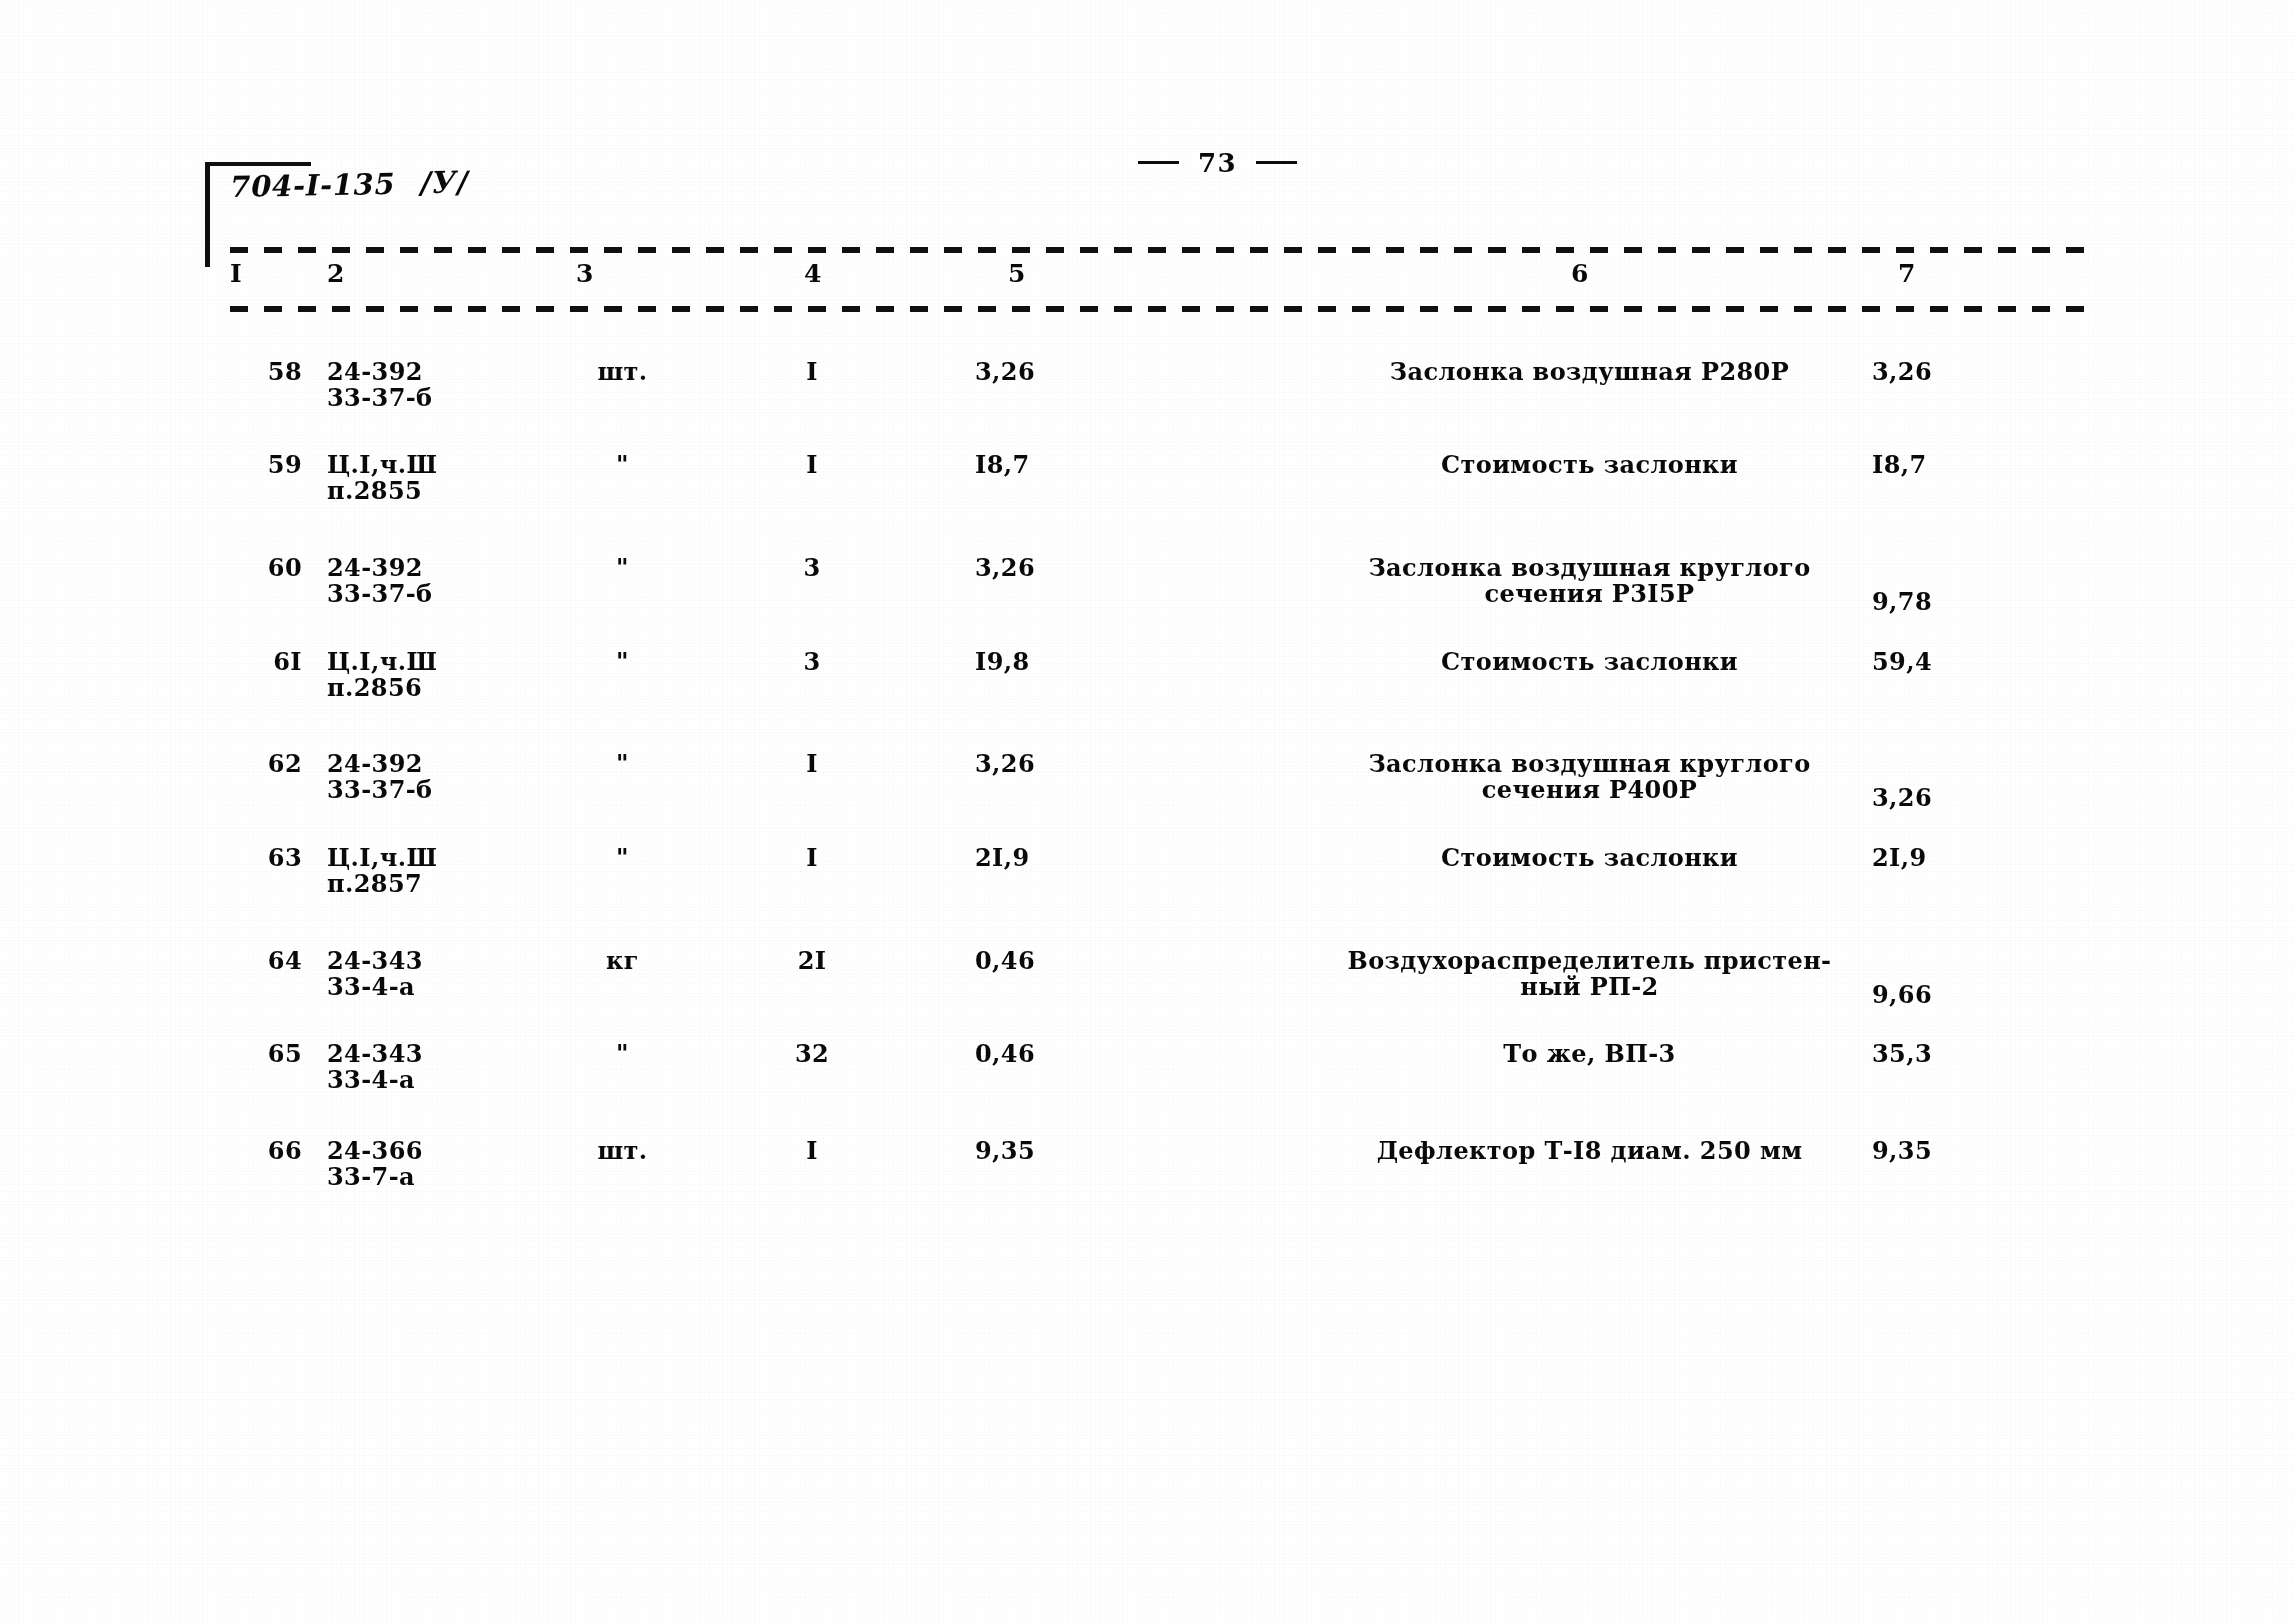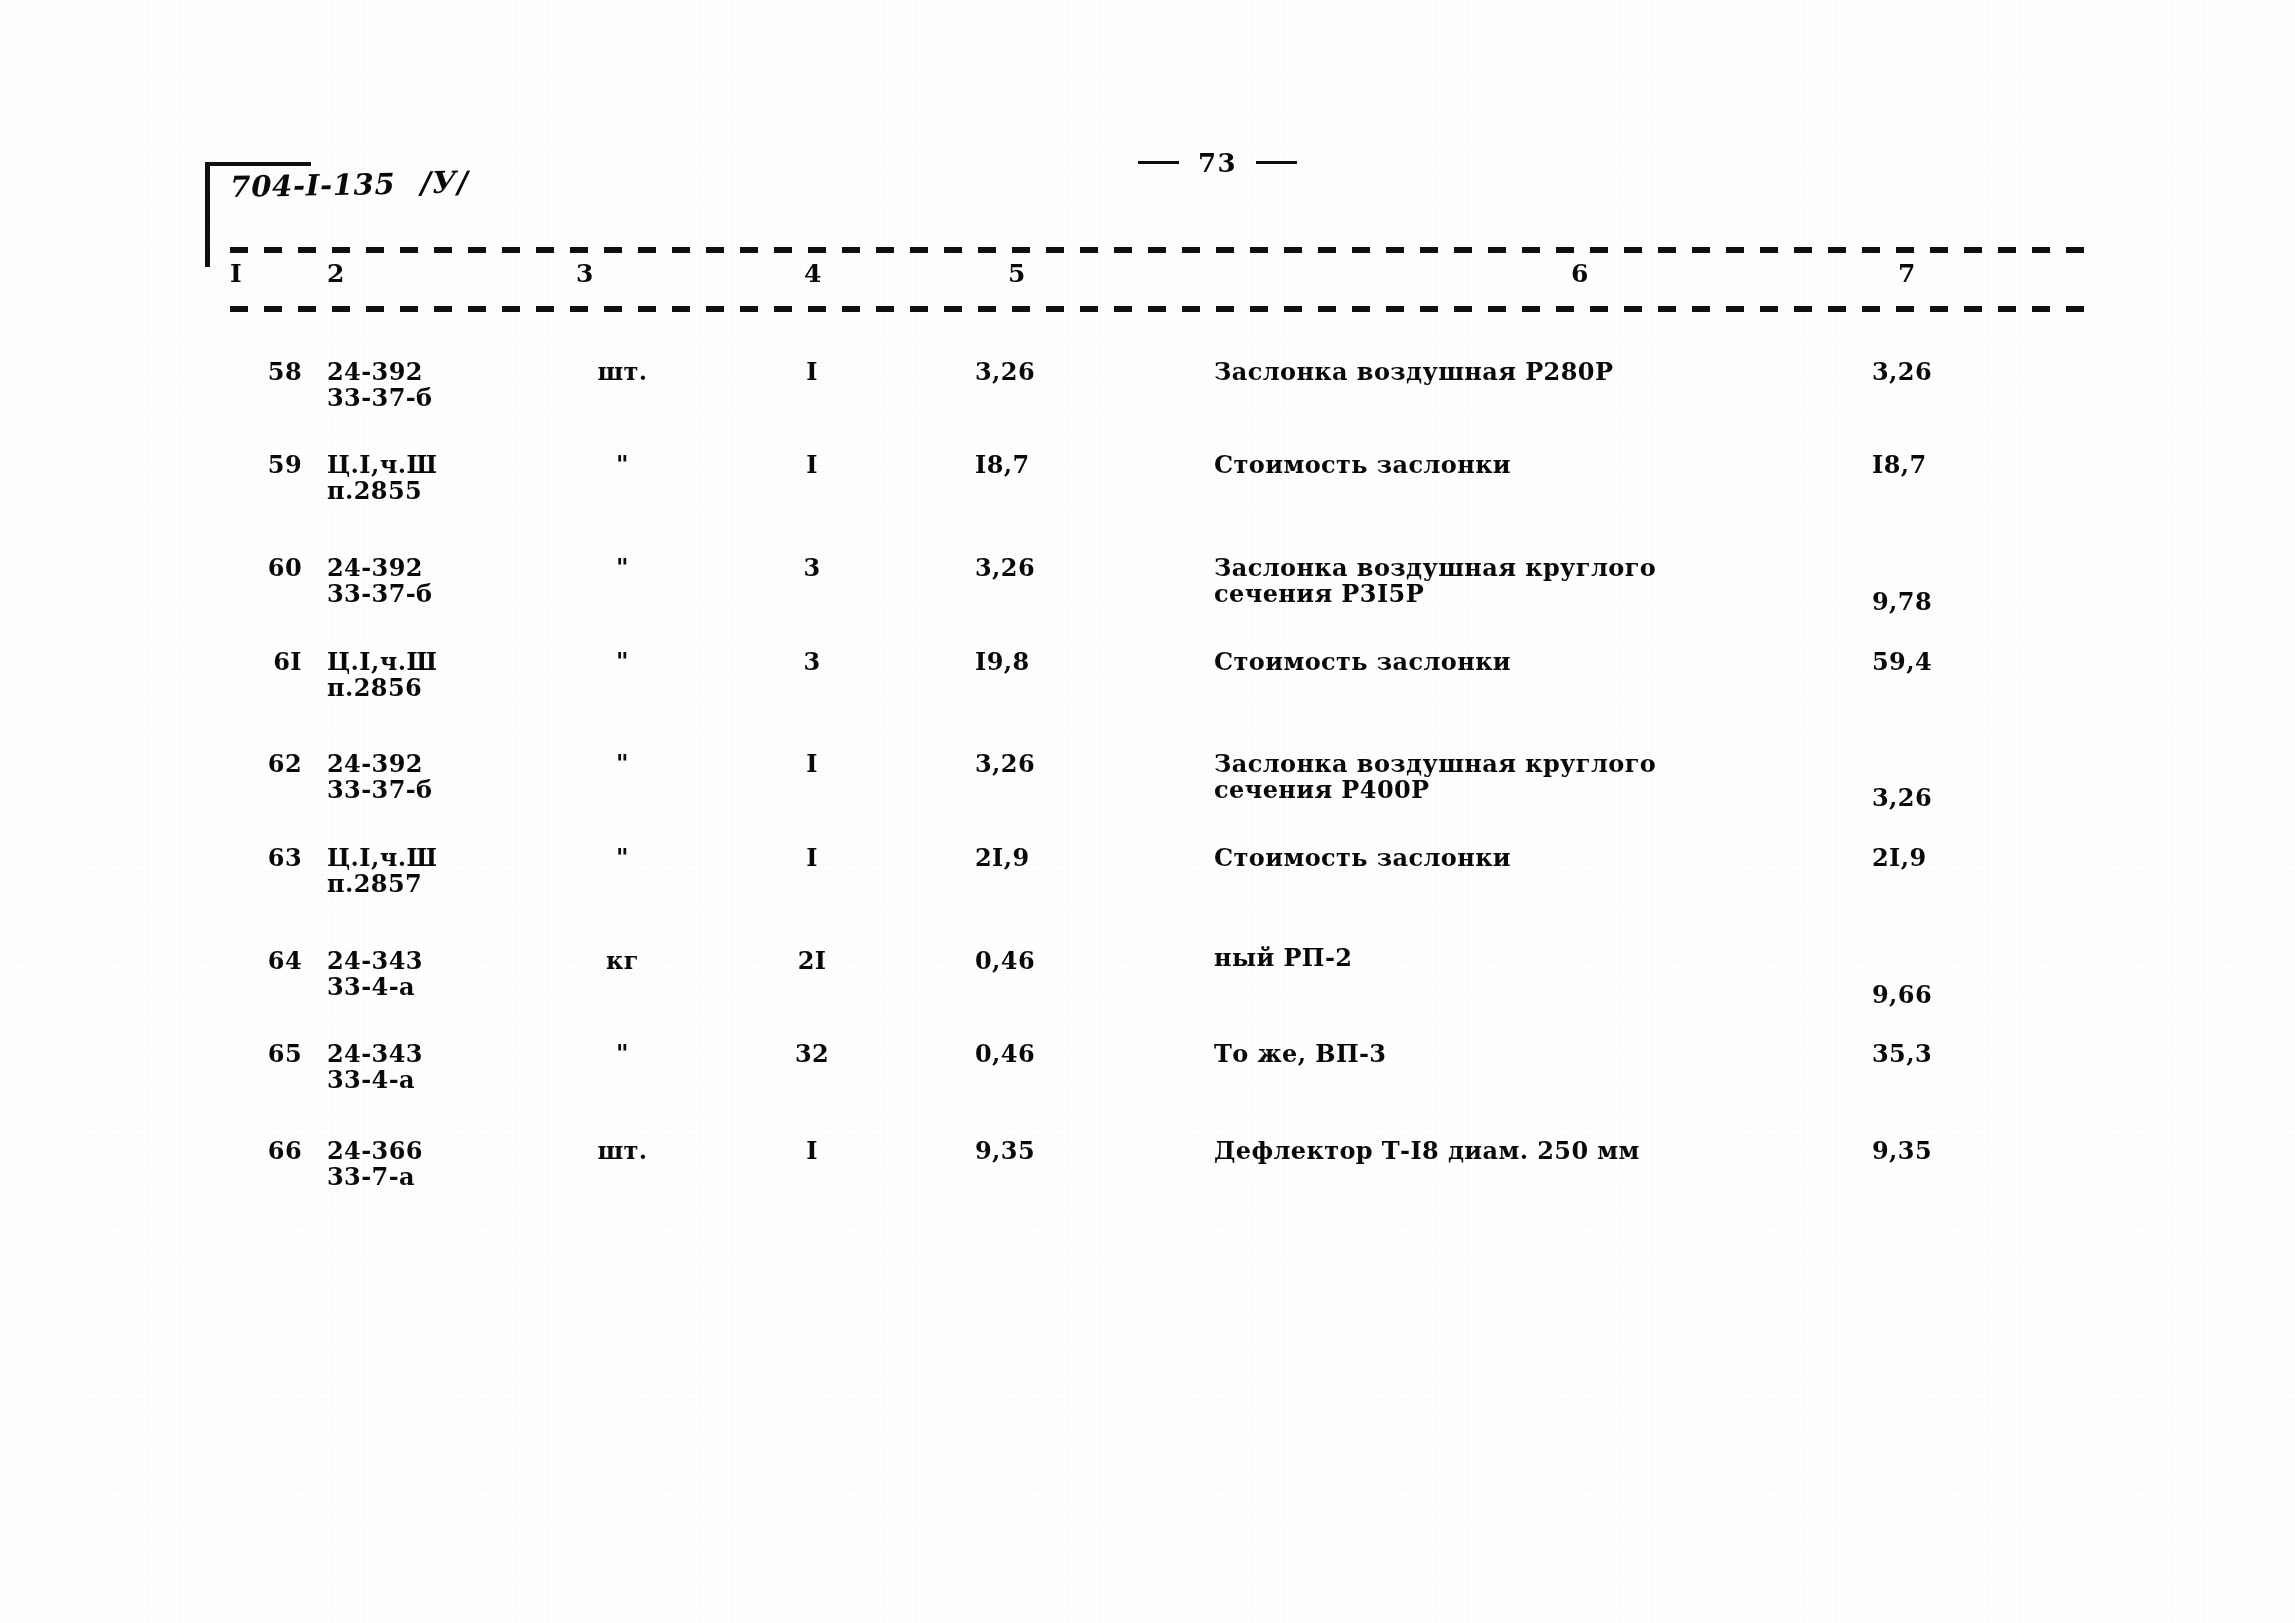--- a/index.html
+++ b/index.html
@@ -127,21 +127,21 @@
     font-family: "DejaVu Serif", "Liberation Serif", serif;
     font-weight: 700;
   }
 
   
   .c-num   { left: 230px;  width: 72px; text-align: right; }
   .c-code  { left: 327px;  width: 216px; text-align: left;   }
   .c-unit  { left: 567px;  width: 111px; text-align: center;   }
   .c-qty   { left: 753px; width: 118px; text-align: center; }
   .c-price { left: 975px; width: 137px; text-align: left;   }
-  .c-desc  { left: 1214px; width: 655px;text-align: left;   }
+  .c-desc  { left: 1262px; width: 655px;text-align: center;   }
   .c-total { left: 1872px; width: 151px; text-align: left;   }
 
   
   #header-row { top: 259px; }
   #header-row .cell { font-size: 25px; font-weight: 700; }
   #header-row .c-num   { left: 230px; width: 39px;  text-align: left; }
   #header-row .c-code  { left: 327px; width: 79px; text-align: left; }
   #header-row .c-unit  { left: 576px; width: 79px; text-align: left; }
   #header-row .c-qty   { left: 804px;width: 79px; text-align: left; }
   #header-row .c-price { left: 1008px;width: 79px; text-align: left; }
@@ -251,21 +251,21 @@
         <span class="cell c-price">2I,9</span>
         <span class="cell c-desc"><span class="desc-l1">Стоимость заслонки</span></span>
         <span class="cell c-total">2I,9</span>
       </div>
       <div class="row" style="top: 946px;">
         <span class="cell c-num">64</span>
         <span class="cell c-code"><span class="desc-l1">24-343</span><span class="desc-l2">33-4-а</span></span>
         <span class="cell c-unit">кг</span>
         <span class="cell c-qty">2I</span>
         <span class="cell c-price">0,46</span>
-        <span class="cell c-desc"><span class="desc-l2">ный РП-2</span></span>
+        <span class="cell c-desc"><span class="desc-l1">Воздухораспределитель пристен-</span><span class="desc-l2">ный РП-2</span></span>
         <span class="cell c-total total-lower">9,66</span>
       </div>
       <div class="row" style="top: 1039px;">
         <span class="cell c-num">65</span>
         <span class="cell c-code"><span class="desc-l1">24-343</span><span class="desc-l2">33-4-а</span></span>
         <span class="cell c-unit">"</span>
         <span class="cell c-qty">32</span>
         <span class="cell c-price">0,46</span>
         <span class="cell c-desc"><span class="desc-l1">То же, ВП-3</span></span>
         <span class="cell c-total">35,3</span>

